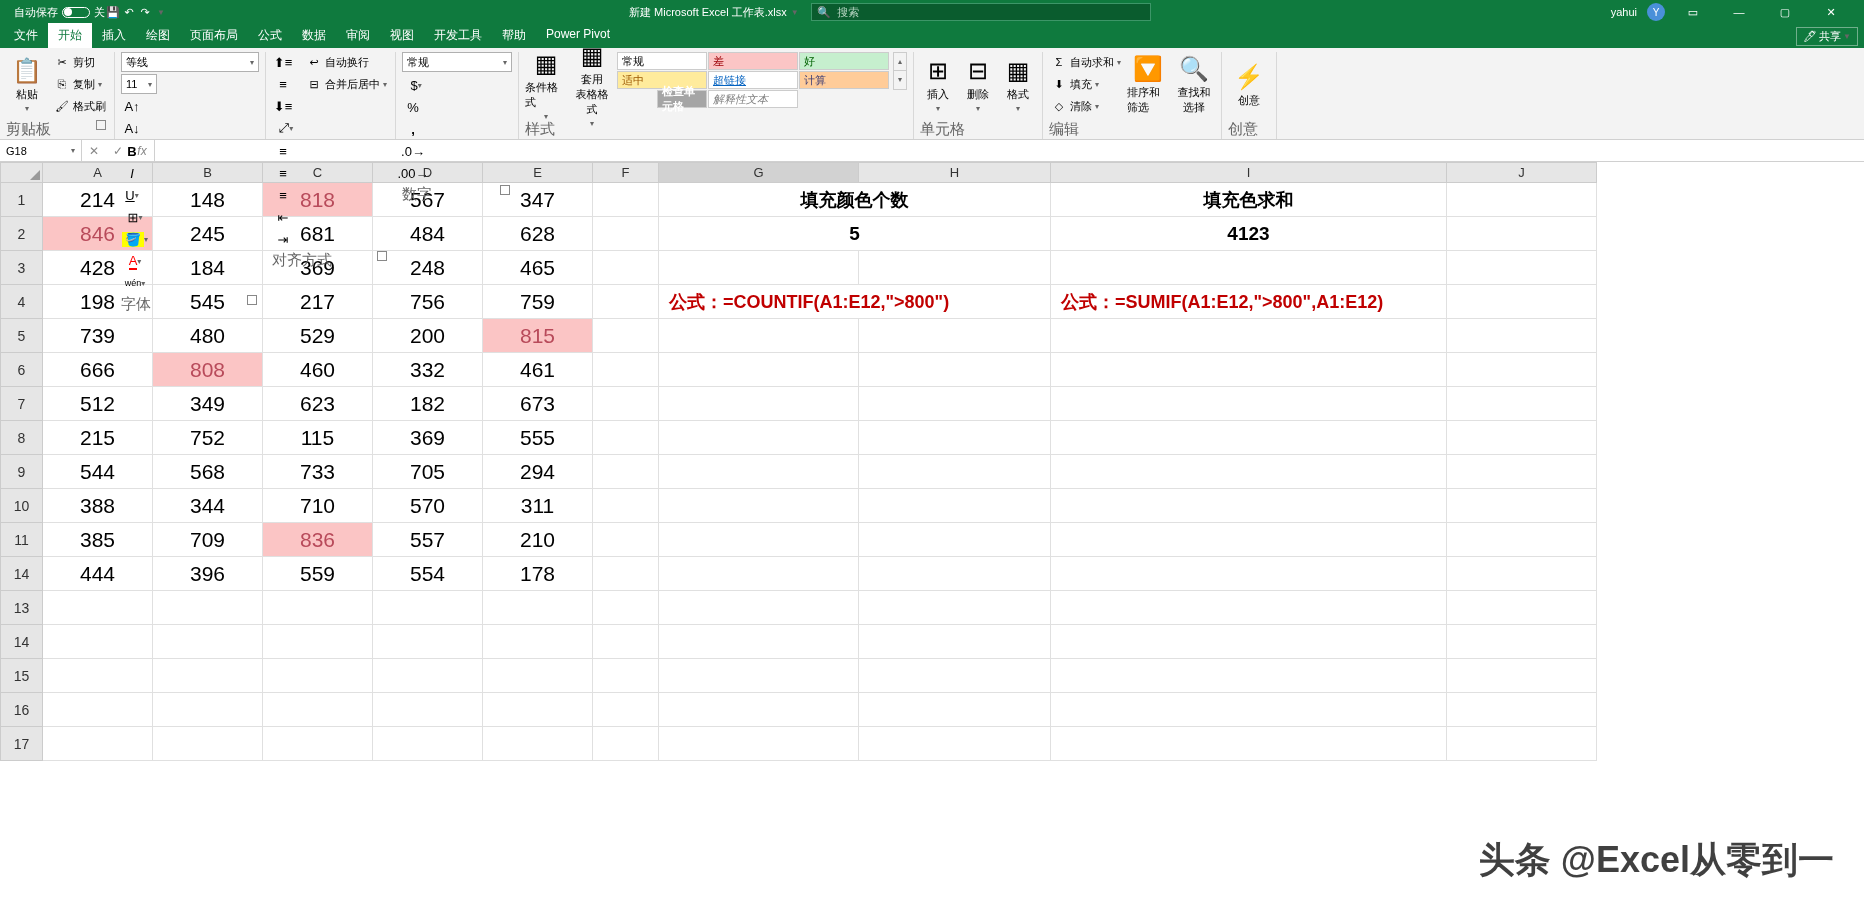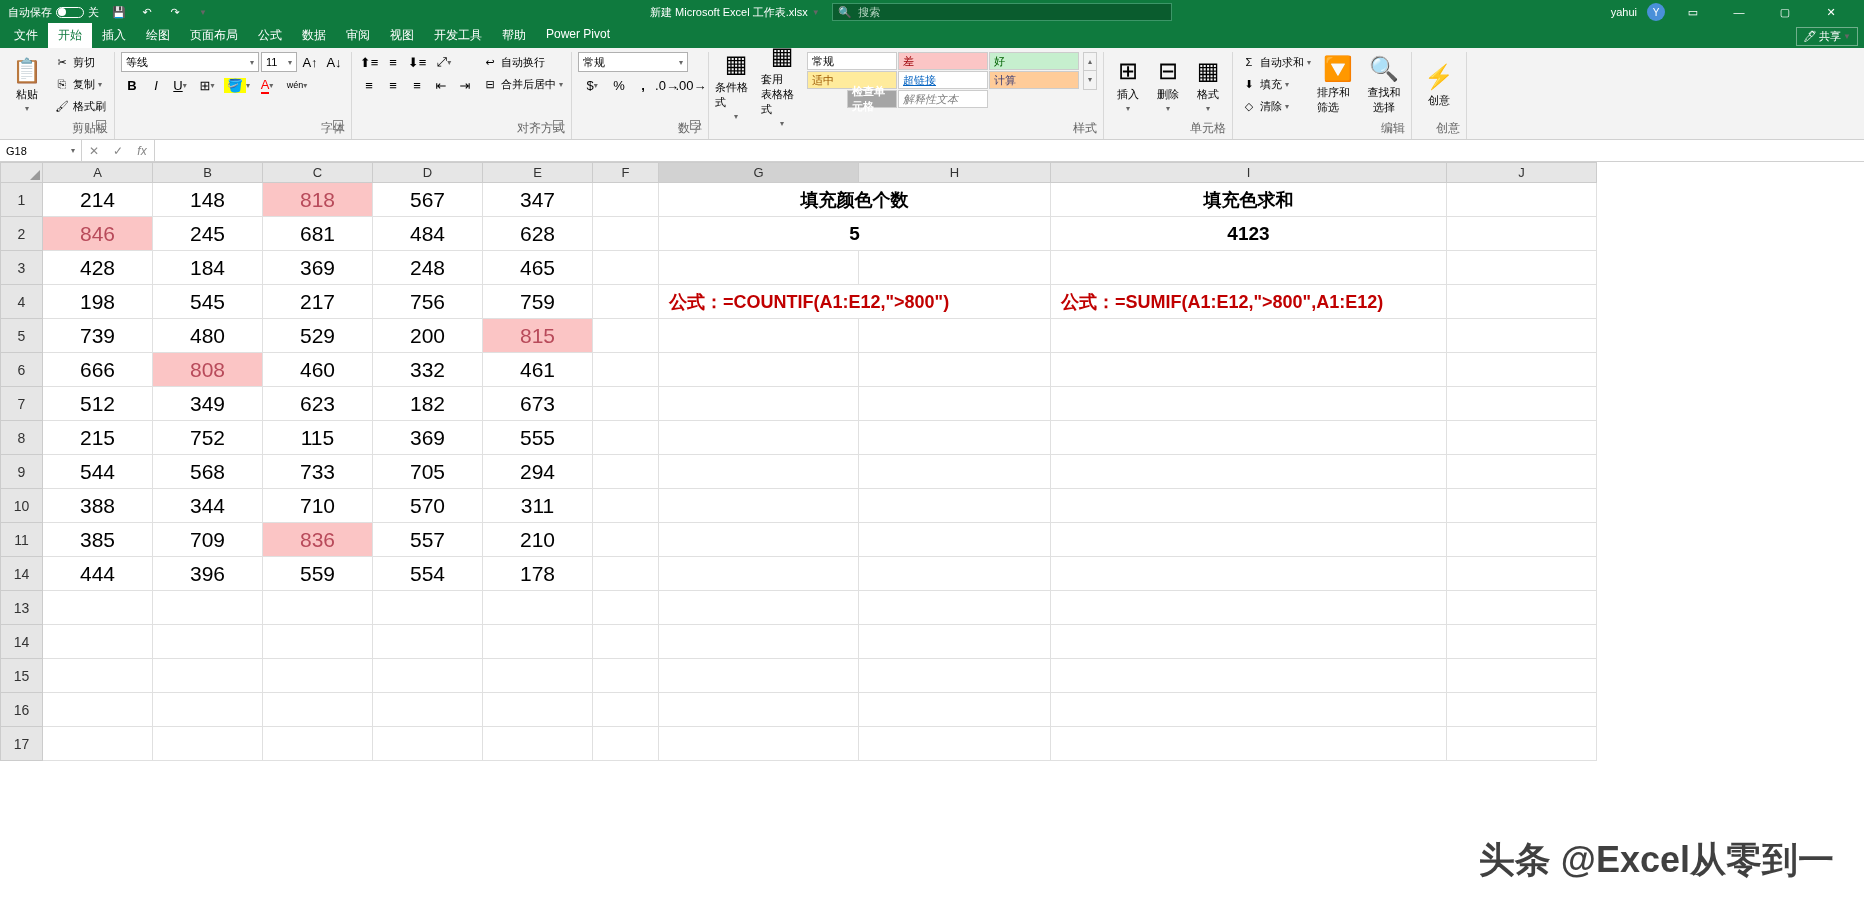--- a/index.html
+++ b/index.html
@@ -1,20 +1,20 @@
 <!DOCTYPE html>
 <html><head>
   <meta charset="utf-8">
   <style>
     * { margin: 0; padding: 0; box-sizing: border-box; font-family: "Microsoft YaHei", "Segoe UI", sans-serif; }
     body { background: #fff; overflow: hidden; font-size: 12px; }
     
     
     .title-bar { background: #0f7a3e; height: 24px; display: flex; align-items: center; color: #fff; font-size: 11px; }
-    .title-left { display: flex; align-items: center; padding-left: 8px; gap: 12px; }
+    .title-left { display: flex; align-items: center; padding-left: 14px; gap: 0; }
     .auto-save { display: flex; align-items: center; gap: 4px; }
     .toggle { width: 28px; height: 11px; border: 1px solid #fff; border-radius: 6px; position: relative; }
     .toggle::before { content: ''; position: absolute; width: 8px; height: 8px; background: #fff; border-radius: 50%; top: 0.5px; left: 1px; }
     .qat-icon { width: 16px; height: 16px; display: flex; align-items: center; justify-content: center; cursor: pointer; }
     .title-center { flex: 1; display: flex; justify-content: center; align-items: center; gap: 12px; }
     .filename { display: flex; align-items: center; gap: 4px; }
     .search-box { background: #0a5c2e; border: 1px solid #3d9668; height: 18px; width: 340px; display: flex; align-items: center; padding: 0 6px; gap: 6px; color: #b8d6c3; }
     .title-right { display: flex; align-items: center; gap: 10px; padding-right: 15px; }
     .user-avatar { width: 18px; height: 18px; background: #4a90d9; border-radius: 50%; display: flex; align-items: center; justify-content: center; color: #fff; font-size: 10px; }
     .win-btn { width: 36px; height: 24px; display: flex; align-items: center; justify-content: center; cursor: pointer; }
@@ -22,30 +22,30 @@
     
     .tabs { background: #0f7a3e; height: 24px; display: flex; align-items: flex-end; padding-left: 4px; }
     .tab { padding: 4px 10px; color: #fff; font-size: 12px; cursor: pointer; }
     .tab.active { background: #ffffff; color: #0f7a3e; }
     .tabs-right { margin-left: auto; padding-right: 8px; color: #fff; display: flex; align-items: center; gap: 2px; padding-bottom: 3px; font-size: 11px; border: 1px solid rgba(255,255,255,0.4); padding: 1px 6px; margin-bottom: 2px; margin-right: 6px; }
     
     
     .ribbon { background: #f3f3f3; height: 92px; border-bottom: 1px solid #d0d0d0; display: flex; padding-top: 4px; }
     .ribbon-group { border-right: 1px solid #d8d8d8; padding: 0 6px; display: flex; flex-direction: column; }
     .ribbon-group-content { flex: 1; display: flex; align-items: flex-start; gap: 4px; }
-    .ribbon-group-label { text-align: right; font-size: 12px; color: #666; padding: 2px 0; position: relative; }
+    .ribbon-group-label { text-align: left; font-size: 15px; color: #666; padding: 2px 0; position: relative; }
     .ribbon-group-label .launcher { position: absolute; right: 2px; top: 2px; width: 10px; height: 10px; border: 1px solid #888; cursor: pointer; }
     .big-btn { display: flex; flex-direction: column; align-items: center; justify-content: center; width: 42px; height: 66px; cursor: pointer; font-size: 11px; gap: 2px; }
     .big-btn-icon { font-size: 24px; }
     .small-btn-col { display: flex; flex-direction: column; gap: 2px; }
     .small-btn { display: flex; align-items: center; gap: 3px; font-size: 11px; cursor: pointer; height: 20px; padding: 0 2px; }
     .small-icon { width: 16px; height: 16px; display: inline-flex; align-items: center; justify-content: center; }
     .dd { font-size: 8px; color: #666; }
     .combo { border: 1px solid #b0b0b0; background: #fff; height: 20px; font-size: 11px; padding: 0 4px; display: flex; align-items: center; }
-    .btn-row { display: flex; gap: 2px; }
+    .btn-row { display: flex; gap: 2px; flex-direction: column; }
     .icon-btn { width: 22px; height: 20px; display: flex; align-items: center; justify-content: center; cursor: pointer; font-size: 13px; }
     .icon-btn.wdd { width: 28px; }
     
     .styles-gallery { display: grid; grid-template-columns: 90px 90px 90px; gap: 1px; }
     .style-cell { border: 1px solid #ccc; height: 18px; font-size: 11px; display: flex; align-items: center; padding: 0 4px; background: #fff; }
     .style-cell.bad { background: #fbc5c5; color: #9c0006; }
     .style-cell.good { background: #c6efce; color: #006100; }
     .style-cell.neutral { background: #ffeb9c; color: #9c5700; }
     .style-cell.link { color: #0563c1; text-decoration: underline; }
     .style-cell.calc { background: #ffcc99; color: #3f3f76; }
@@ -263,21 +263,21 @@
 
   <div class="ribbon-group">
     <div class="ribbon-group-content">
       <div class="big-btn">
           <span class="big-btn-icon">▦</span>
           <span>条件格式</span>
           <span class="dd">▾</span>
         </div>
       <div class="big-btn">
           <span class="big-btn-icon">▦</span>
-          <span style="white-space:pre-line;text-align:left">套用
+          <span style="white-space:pre-line;text-align:center">套用
 表格格式</span>
           <span class="dd">▾</span>
         </div>
       <div class="styles-gallery">
         <div class="style-cell">常规</div>
         <div class="style-cell bad">差</div>
         <div class="style-cell good">好</div>
         <div class="style-cell neutral">适中</div>
         <div class="style-cell link">超链接</div>
         <div class="style-cell calc">计算</div>

